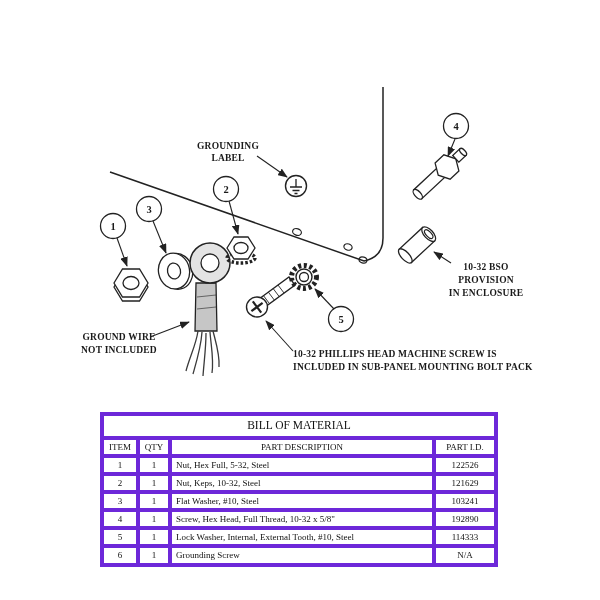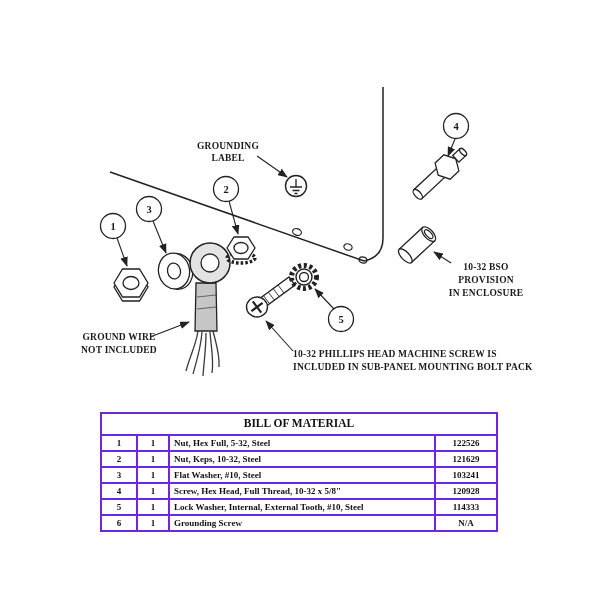--- a/index.html
+++ b/index.html
@@ -7,21 +7,21 @@
          font-family:"Liberation Serif",serif;}
   svg{position:absolute;left:0;top:0;}
   svg text{font-family:"Liberation Serif",serif;font-weight:bold;fill:#1a1a1a;}
   .lbl{font-size:9.5px;letter-spacing:.2px;}
   .balloon-num{font-size:10.5px;}
   .ink{stroke:#222;fill:none;}
   .part{stroke:#222;fill:#fff;}
   .leader{stroke:#222;stroke-width:1.1;fill:none;}
   .bom{position:absolute;left:100px;top:412px;width:398px;}
   .bom table{width:100%;border-collapse:collapse;border:1.6px solid #000;background:#fff;}
-  .bom td{border:2px solid #6d28d9;font-size:9px;font-weight:bold;color:#111;
+  .bom td{border:4px solid #6d28d9;font-size:9px;font-weight:normal;color:#111;
           padding:1px 4px;line-height:1.35;font-family:"Liberation Serif",serif;}
   .bom .title-cell{font-size:11.5px;text-align:center;padding:2px;border-bottom:1.4px solid #000;}
   .bom .hdr{text-align:center;}
   .c{text-align:center;}
 </style>
 </head>
 <body>
 
 <div class="stage">
 
@@ -167,20 +167,26 @@
         <col style="width:36px">
           <col style="width:32px">
           <col>
           <col style="width:62px">
       </colgroup>
       <tbody>
         <tr>
           <td class="title-cell" colspan="4">BILL OF MATERIAL</td>
         </tr>
         <tr>
+          <td class="hdr">ITEM</td>
+          <td class="hdr">QTY</td>
+          <td class="hdr">PART DESCRIPTION</td>
+          <td class="hdr">PART I.D.</td>
+        </tr>
+        <tr>
           <td class="c">1</td>
           <td class="c">1</td>
           <td>Nut, Hex Full, 5-32, Steel</td>
           <td class="c">122526</td>
         </tr>
         <tr>
           <td class="c">2</td>
           <td class="c">1</td>
           <td>Nut, Keps, 10-32, Steel</td>
           <td class="c">121629</td>
@@ -188,21 +194,21 @@
         <tr>
           <td class="c">3</td>
           <td class="c">1</td>
           <td>Flat Washer, #10, Steel</td>
           <td class="c">103241</td>
         </tr>
         <tr>
           <td class="c">4</td>
           <td class="c">1</td>
           <td>Screw, Hex Head, Full Thread, 10-32 x 5/8"</td>
-          <td class="c">120928</td>
+          <td class="c">192890</td>
         </tr>
         <tr>
           <td class="c">5</td>
           <td class="c">1</td>
           <td>Lock Washer, Internal, External Tooth, #10, Steel</td>
           <td class="c">114333</td>
         </tr>
         <tr>
           <td class="c">6</td>
           <td class="c">1</td>

